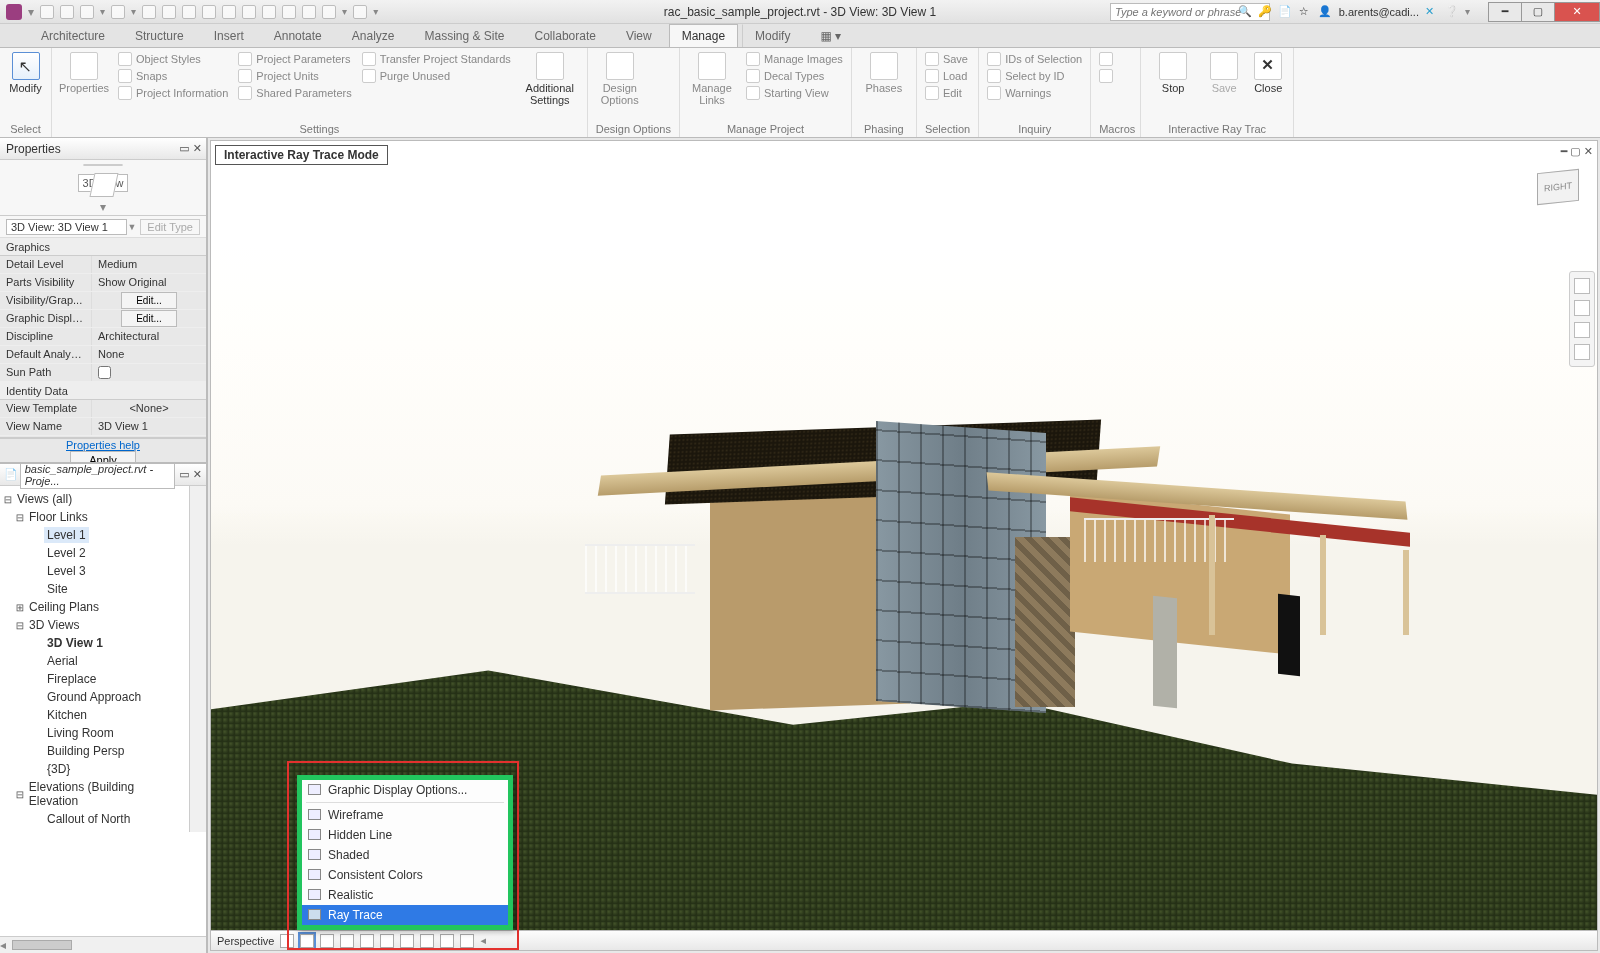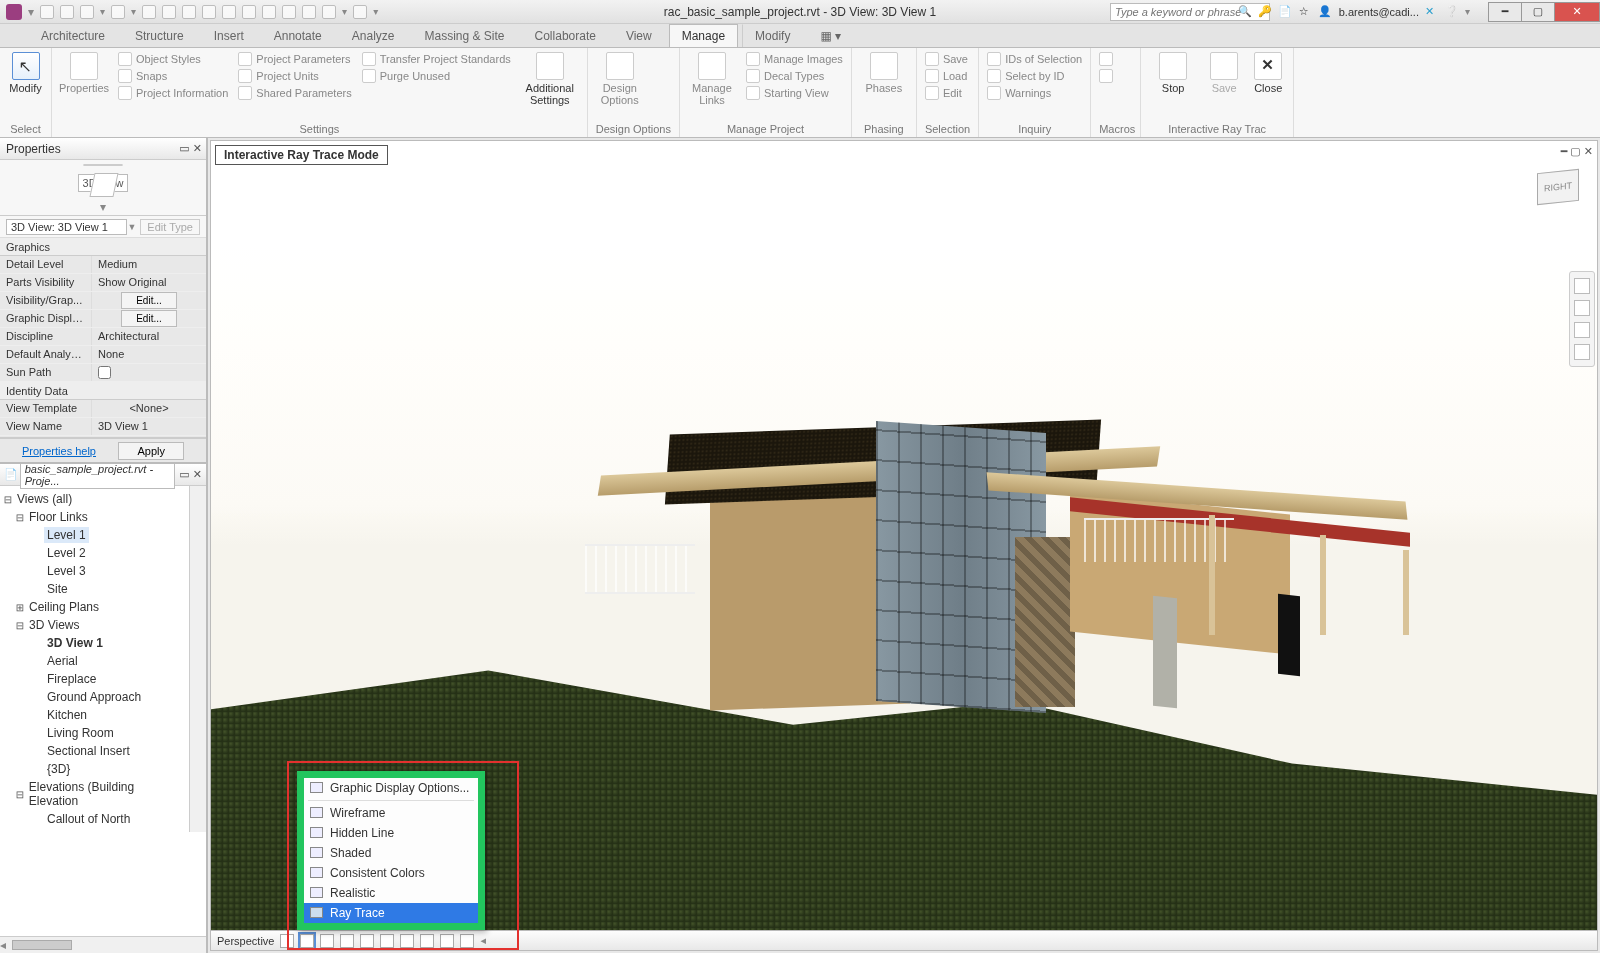--- a/index.html
+++ b/index.html
@@ -41,21 +41,21 @@
 .props-row { height:22px; border-bottom:1px solid #ddd; display:flex; align-items:center; padding:0 6px; font-size:11px; background:#f7f7f7;}
 .props-row .combo-mini{ flex:1; border:1px solid #bbb; padding:1px 4px; background:#fff;}
 .props-row .edit-type{ color:#aaa; border:1px solid #ccc; padding:1px 6px; margin-left:4px;}
 .section-head{ height:18px; background:#eee; border-bottom:1px solid #ccc; padding:0 6px; font-size:11px; display:flex; align-items:center;}
 .prop-grid{ font-size:11px; }
 .prop-grid .gr{ display:flex; height:18px; border-bottom:1px solid #eee;}
 .prop-grid .gr .k{ width:92px; padding:2px 6px; border-right:1px solid #ddd; white-space:nowrap; overflow:hidden; text-overflow:ellipsis;}
 .prop-grid .gr .v{ flex:1; padding:2px 6px; white-space:nowrap; overflow:hidden;}
 .prop-grid .gr .vbtn{ flex:1; display:flex; justify-content:center;}
 .prop-grid .gr .vbtn button{ font-size:10px; padding:0 14px; border:1px solid #bbb; background:#f4f4f4;}
-.props-footer{ height:24px; border-top:1px solid #ccc; display:flex; align-items:center; justify-content:space-between; padding:0 22px; font-size:11px;}
+.props-footer{ height:24px; border-top:1px solid #ccc; display:flex; align-items:center; justify-content:space-between; padding:0 15px; font-size:11px;flex-direction:column;}
 .props-footer a{ color:#0066cc; text-decoration:underline;}
 .props-footer button{ padding:2px 18px; font-size:11px; border:1px solid #bbb; background:#f4f4f4;}
 .browser{ flex:1; overflow:auto; background:#fff; border-top:2px solid #bbb;}
 .brow-title{ height:22px; background:linear-gradient(#fff,#e8e8e8); border-bottom:1px solid #ccc; display:flex; align-items:center; padding:0 4px; font-size:11px;}
 .brow-title .txt{ border:1px solid #bbb; padding:1px 4px; flex:1; background:#fff;font-style:italic;}
 .tree{ padding:4px 2px; font-size:12px;}
 .tree .node{ padding:1px 0 1px 0; display:flex; align-items:center;}
 .tree .exp{ width:12px; text-align:center; color:#555; font-size:10px;}
 .tree .lbl{ padding:1px 3px;}
 .tree .sel{ background:#dbe9f9;}
@@ -82,21 +82,21 @@
 .roof2{ position:absolute; left:56%; bottom:55%; width:420px; height:18px; background:linear-gradient(#dcc89a,#b79d6b); transform:rotate(4deg) skewX(10deg);}
 .dark-band{ position:absolute; left:33%; bottom:56%; width:430px; height:70px; background:radial-gradient(circle,#332a18 0,#1b160c 60%); background-size:4px 4px; transform:skewX(-6deg) rotate(-2deg);}
 .balcony-l{ position:absolute; left:27%; bottom:44%; width:110px; height:50px; border-top:2px solid #eee; border-bottom:2px solid #eee;}
 .balcony-l::before{content:"";position:absolute;inset:0;background:repeating-linear-gradient(90deg,#fff 0 2px,transparent 2px 10px);opacity:.7;}
 .balcony-r{ position:absolute; left:63%; bottom:48%; width:150px; height:44px; border-top:2px solid #eee;}
 .balcony-r::before{content:"";position:absolute;inset:0;background:repeating-linear-gradient(90deg,#fff 0 2px,transparent 2px 10px);opacity:.7;}
 .pier{ position:absolute; left:68%; bottom:30%; width:24px; height:110px; background:#b1b1a8; transform:skewY(6deg);}
 .pier2{ position:absolute; left:77%; bottom:34%; width:22px; height:80px; background:#111; transform:skewY(6deg);}
 .post{ position:absolute; bottom:39%; width:6px; height:120px; background:#d9c398;}
 .red-box{ position:absolute; z-index:20; border:2px solid #e3312e; pointer-events:none;}
-.vs-menu { position:absolute; z-index:25; width:188px; background:#fdfdfd; border:7px solid #22c55e; box-shadow:2px 2px 6px rgba(0,0,0,.3); font-size:12px;margin-top:39px;}
+.vs-menu { position:absolute; z-index:25; width:216px; background:#fdfdfd; border:5px solid #22c55e; box-shadow:2px 2px 6px rgba(0,0,0,.3); font-size:12px;margin-top:39px;}
 .vs-menu .mi{ padding:3px 8px 3px 26px; position:relative; color:#333; cursor:default;}
 .vs-menu .mi .mico{ position:absolute; left:6px; top:4px; width:13px; height:11px; border:1px solid #888; background:#eef;}
 .vs-menu .sep{ height:1px; background:#ddd; margin:2px 4px;}
 .vs-menu .mi.sel{ background:#2f7ae5; color:#fff;}
 .viewbar{ position:absolute; left:0; right:0; bottom:0; height:20px; background:linear-gradient(#fdfdfd,#e8e8e8); border-top:1px solid #bbb; display:flex; align-items:center; font-size:11px; padding:0 6px; gap:6px; z-index:10;}
 .viewbar .vico{ width:14px; height:14px; border:1px solid #aaa; background:#fff;}
 select.ribbon-dd{ font-size:11px; border:1px solid #bbb; padding:1px 4px;}
 .sb-bottom{ height:17px; background:#f0f0f0; border-top:1px solid #ccc; display:flex; align-items:center;}
 .sb-bottom .thumb{ width:60px; height:10px; background:#ccc; border:1px solid #aaa; margin-left:6px;}
 </style>
@@ -460,21 +460,21 @@
           <div class="node i3">
               <span class="lbl">Ground Approach</span>
             </div>
           <div class="node i3">
               <span class="lbl">Kitchen</span>
             </div>
           <div class="node i3">
               <span class="lbl">Living Room</span>
             </div>
           <div class="node i3">
-              <span class="lbl">Sectional Insert</span>
+              <span class="lbl">Building Persp</span>
             </div>
           <div class="node i3">
               <span class="lbl">{3D}</span>
             </div>
           <div class="node i1">
               <span class="exp">⊟</span>
               <span class="lbl">Elevations (Building Elevation</span>
             </div>
           <div class="node i3">
               <span class="lbl">Callout of North</span>

